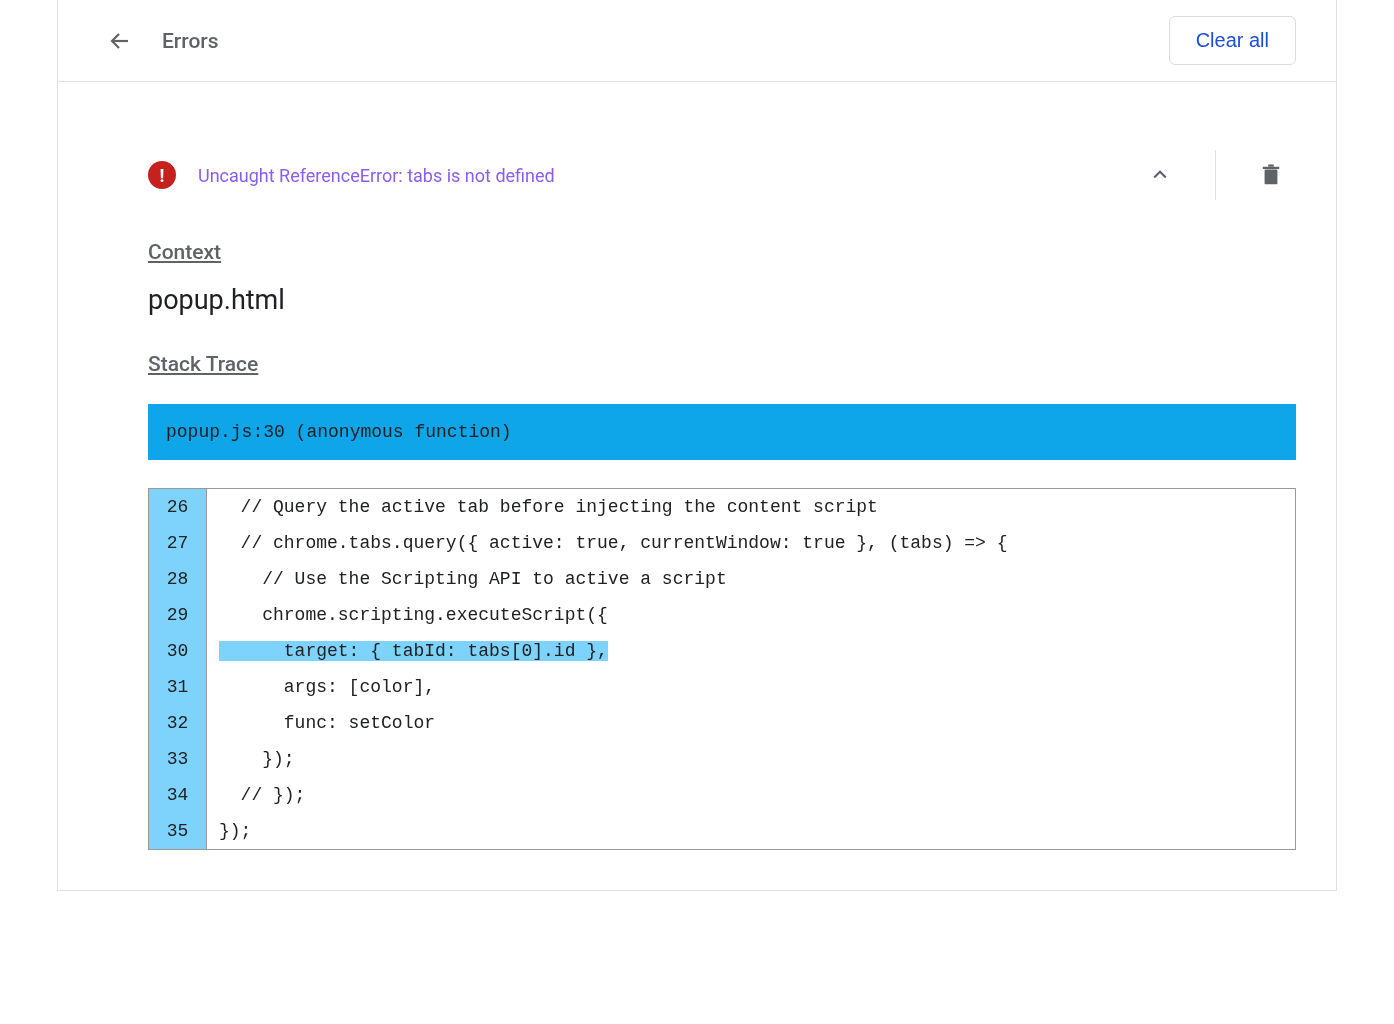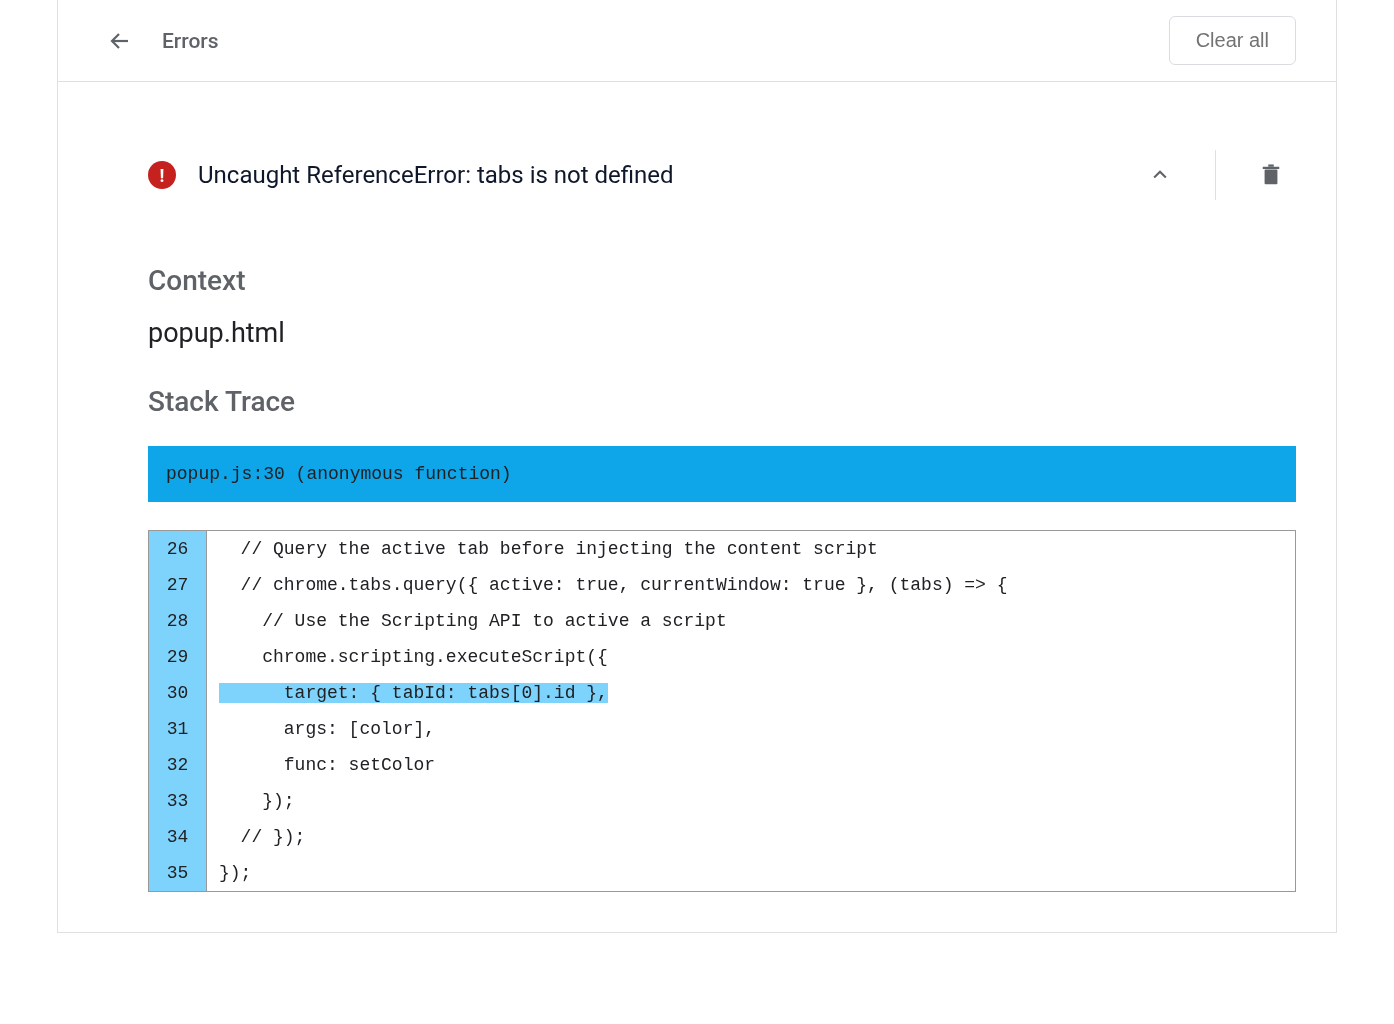--- a/index.html
+++ b/index.html
@@ -43,21 +43,21 @@
       color: #5f6368;
     }
     .page-title {
       font-size: 21px;
       font-weight: 500;
       color: #5f6368;
     }
     .clear-all-btn {
       border: 1px solid #dadce0;
       background: #fff;
-      color: #737373;
+      color: #1d4ed8;
       font-size: 20px;
       font-weight: 500;
       padding: 12px 26px;
       border-radius: 6px;
       cursor: pointer;
     }
     .content {
       padding: 0 40px 0 90px;
     }
     .error-row {
@@ -78,22 +78,22 @@
       background: #c5221f;
       border-radius: 50%;
       display: flex;
       align-items: center;
       justify-content: center;
       color: #fff;
       font-weight: bold;
       font-size: 18px;
     }
     .error-message {
-      font-size: 24px;
-      color: #0f172a;
+      font-size: 18px;
+      color: #8b5cf6;
     }
     .error-actions {
       display: flex;
       align-items: center;
       gap: 0;
     }
     .chevron-btn {
       width: 50px;
       height: 50px;
       display: flex;
@@ -111,25 +111,26 @@
     .trash-btn {
       width: 50px;
       height: 50px;
       display: flex;
       align-items: center;
       justify-content: center;
       cursor: pointer;
       color: #5f6368;
     }
     .section-heading {
-      font-size: 28px;
+      font-size: 21px;
       font-weight: 500;
       color: #5f6368;
-      margin-top: 36px;
+      margin-top: 12px;
       margin-bottom: 16px;
+      text-decoration: underline;
     }
     .context-value {
       font-size: 27px;
       color: #202124;
       margin-top: 20px;
       margin-bottom: 36px;
     }
     .stack-trace-bar {
       background: #0ea5e9;
       padding: 18px 18px;

